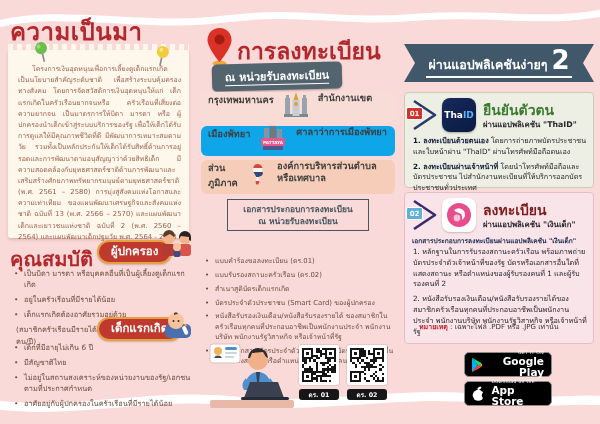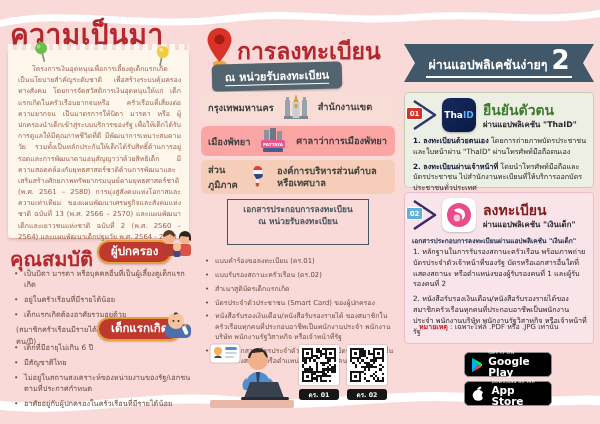--- a/index.html
+++ b/index.html
@@ -10,21 +10,21 @@
   .abs { position:absolute; }
   svg { display:block; }
 
   
   .wave { position:absolute; left:0; width:600px; height:40px; pointer-events:none; }
   .wave.top { top:0; }
   .wave.bottom { bottom:0; }
 
   
   .h-red { color:#b3282d; font-weight:bold; }
-  #history-title { left:10px; top:12px; font-size:28px; letter-spacing:.5px; }
+  #history-title { left:10px; top:12px; font-size:24px; letter-spacing:.5px; }
   #note-paper { left:8px; top:50px; width:181px; height:188px; background:#fdf7ec;
                 border-radius:3px; box-shadow:0 2px 3px rgba(150,80,70,.25); }
   #note-teeth { left:8px; top:44px; width:181px; height:7px;
                 background:repeating-linear-gradient(90deg,#fdf7ec 0 5px,rgba(0,0,0,0) 5px 9px); }
   #history-body { position:absolute; left:10px; right:8px; top:14px;
                   font-size:6.9px; line-height:1.62; color:#99604b; text-align:justify; text-indent:14px; }
   .pin { position:absolute; width:16px; height:22px; }
   #pin-green { left:26px; top:-9px; transform:rotate(-14deg); }
   #pin-yellow { left:146px; top:-5px; transform:rotate(12deg); }
 
@@ -47,27 +47,27 @@
   #newborn-bullets { left:14px; top:342px; width:178px; }
 
   
   #reg-pin { left:206px; top:27px; }
   #reg-title { left:237px; top:33px; font-size:23px;text-align:right; }
   #unit-badge { left:212px; top:63px; background:#53646f; color:#fff; font-weight:bold;
                 font-size:11px; padding:4px 13px 5px; border-radius:5px; transform:rotate(-1.5deg);
                 box-shadow:0 1px 2px rgba(0,0,0,.25); }
   #unit-badge span { border-bottom:1.5px solid #fff; padding-bottom:1px; }
   .venue-row { position:absolute; left:201px; width:194px; border-radius:6px;
-               display:flex; align-items:center; gap:10px; padding:0 7px;
+               display:flex; gap:10px; padding:0 7px;
                font-size:9.3px; font-weight:bold; color:#3e3e3e; }
   #venue-row-0 { top:92px; height:30px; background:#f8ddd6; }
-  #venue-row-1 { top:126px; height:30px; background:#fca5a5; }
+  #venue-row-1 { top:126px; height:30px; background:#0ea5e9; }
   #venue-row-2 { top:160px; height:34px; background:#f5cdb8; }
   .venue-office { line-height:1.25; }
-  #docs-box { left:227px; top:199px; width:142px; border:1.5px solid #46555f; padding:3px 2px 17px;
+  #docs-box { left:227px; top:199px; width:142px; border:1.5px solid #46555f; padding:3px 2px 3px;
               text-align:center; color:#46555f; font-weight:bold; font-size:8.4px; line-height:1.45; }
   #docs-bullets { left:205px; top:256px; width:190px; }
   #docs-bullets li { font-size:6.9px; color:#6b4c3c; margin-bottom:3.5px; }
 
   #clerk-illustration { left:208px; top:338px; }
   .qr { position:absolute; width:40px; height:40px; background:#fff; border-radius:2px; padding:3px;
         box-shadow:0 0 0 1px rgba(0,0,0,.08); }
   #qr-1 { left:299px; top:345px; }
   #qr-2 { left:347px; top:345px; }
   .qr-label { position:absolute; width:40px; height:11px; background:#161616; border-radius:3px;
@@ -109,21 +109,21 @@
   #step1-body { top:43px; }
   #step2-dochead { position:absolute; left:7px; top:42px; right:4px; font-size:6.6px; font-weight:bold;
                    color:#232f50; white-space:nowrap; overflow:hidden; }
   #step2-body { top:54px; }
   #step2-note { position:absolute; left:14px; top:128px; font-size:7px; color:#333; }
   #step2-note b { color:#c0272d; font-weight:bold; }
 
   .store-badge { position:absolute; left:464px; width:88px; height:25px; background:#000;
                  border:1px solid #8b8b8b; border-radius:5px; display:flex; align-items:center;
                  padding:0 7px; gap:6px; cursor:pointer; }
-  #google-play-badge { top:352px; }
+  #google-play-badge { top:352px;text-align:right; }
   #app-store-badge { top:381px; }
   .store-text { display:flex; flex-direction:column; line-height:1.05; }
   .store-small { color:#fff; font-size:4.6px; letter-spacing:.3px; }
   .store-big { color:#fff; font-size:10.5px; font-weight:bold; }
 </style>
 </head>
 <body>
 
 <div id="page">
 

